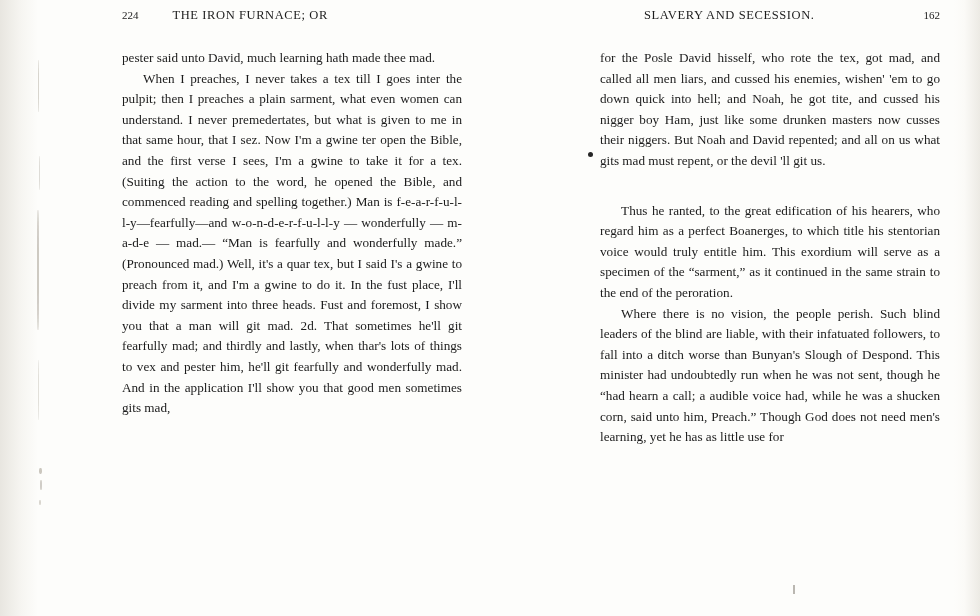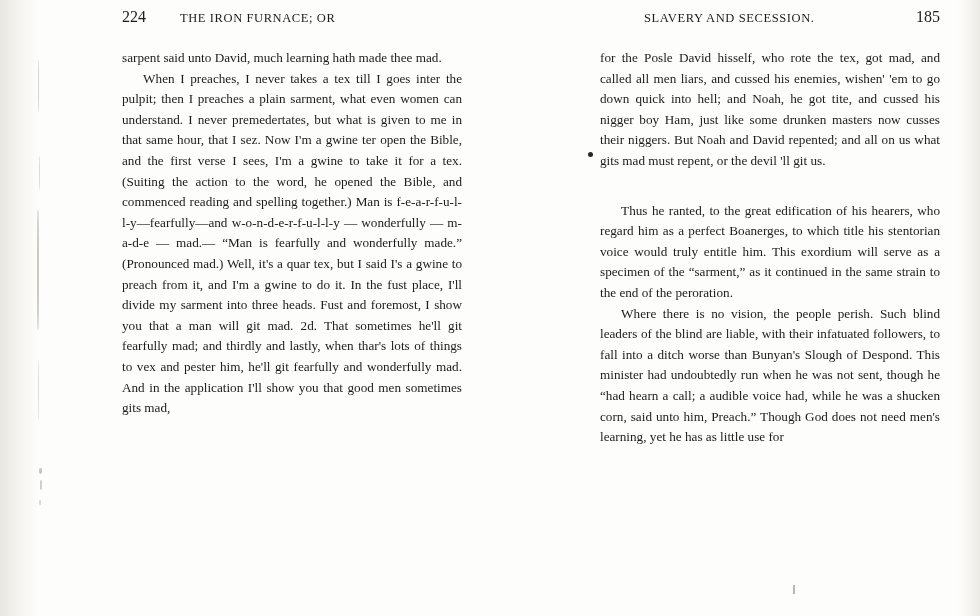--- a/index.html
+++ b/index.html
@@ -87,21 +87,21 @@
     align-items: baseline;
     font-variant: small-caps;
     font-size: 12.5px;
     letter-spacing: 0.6px;
     color: #1c1c1c;
     height: 26px;
     padding-top: 8px;
   }
   .running-head .folio {
     font-variant: normal;
-    font-size: 16px;
+    font-size: 11px;
     letter-spacing: 0;
   }
   .col-left .running-head .title {
     margin-left: 34px;
   }
   .col-right .running-head {
     justify-content: space-between;
   }
   .col-right .running-head .title {
     margin-left: 44px;
@@ -158,29 +158,29 @@
   <div class="dot-right"></div>
 
   <div class="columns">
 
     <div class="col col-left">
       <div class="running-head">
         <span class="folio">224</span>
         <span class="title">THE IRON FURNACE; OR</span>
       </div>
       <div class="body-text">
-        <p class="noindent">sarpent said unto David, much learning hath made thee mad.</p>
+        <p class="noindent">pester said unto David, much learning hath made thee mad.</p>
         <p>When I preaches, I never takes a tex till I goes inter the pulpit; then I preaches a plain sarment, what even women can understand. I never premedertates, but what is given to me in that same hour, that I sez. Now I'm a gwine ter open the Bible, and the first verse I sees, I'm a gwine to take it for a tex. (Suiting the action to the word, he opened the Bible, and commenced reading and spelling together.) Man is f-e-a-r-f-u-l-l-y—fearfully—and w-o-n-d-e-r-f-u-l-l-y — wonderfully — m-a-d-e — mad.— “Man is fearfully and wonderfully made.” (Pronounced mad.) Well, it's a quar tex, but I said I's a gwine to preach from it, and I'm a gwine to do it. In the fust place, I'll divide my sarment into three heads. Fust and foremost, I show you that a man will git mad. 2d. That sometimes he'll git fearfully mad; and thirdly and lastly, when thar's lots of things to vex and pester him, he'll git fearfully and wonderfully mad. And in the application I'll show you that good men sometimes gits mad,</p>
       </div>
     </div>
 
     <div class="col col-right">
       <div class="running-head">
         <span class="title">SLAVERY AND SECESSION.</span>
-        <span class="folio">185</span>
+        <span class="folio">162</span>
       </div>
       <div class="body-text">
         <p class="noindent">for the Posle David hisself, who rote the tex, got mad, and called all men liars, and cussed his enemies, wishen' 'em to go down quick into hell; and Noah, he got tite, and cussed his nigger boy Ham, just like some drunken masters now cusses their niggers. But Noah and David repented; and all on us what gits mad must repent, or the devil 'll git us.</p>
         <p class="gap">Thus he ranted, to the great edification of his hearers, who regard him as a perfect Boanerges, to which title his stentorian voice would truly entitle him. This exordium will serve as a specimen of the “sarment,” as it continued in the same strain to the end of the peroration.</p>
         <p>Where there is no vision, the people perish. Such blind leaders of the blind are liable, with their infatuated followers, to fall into a ditch worse than Bunyan's Slough of Despond. This minister had undoubtedly run when he was not sent, though he “had hearn a call; a audible voice had, while he was a shucken corn, said unto him, Preach.” Though God does not need men's learning, yet he has as little use for</p>
       </div>
     </div>
 
   </div>
 </div>

